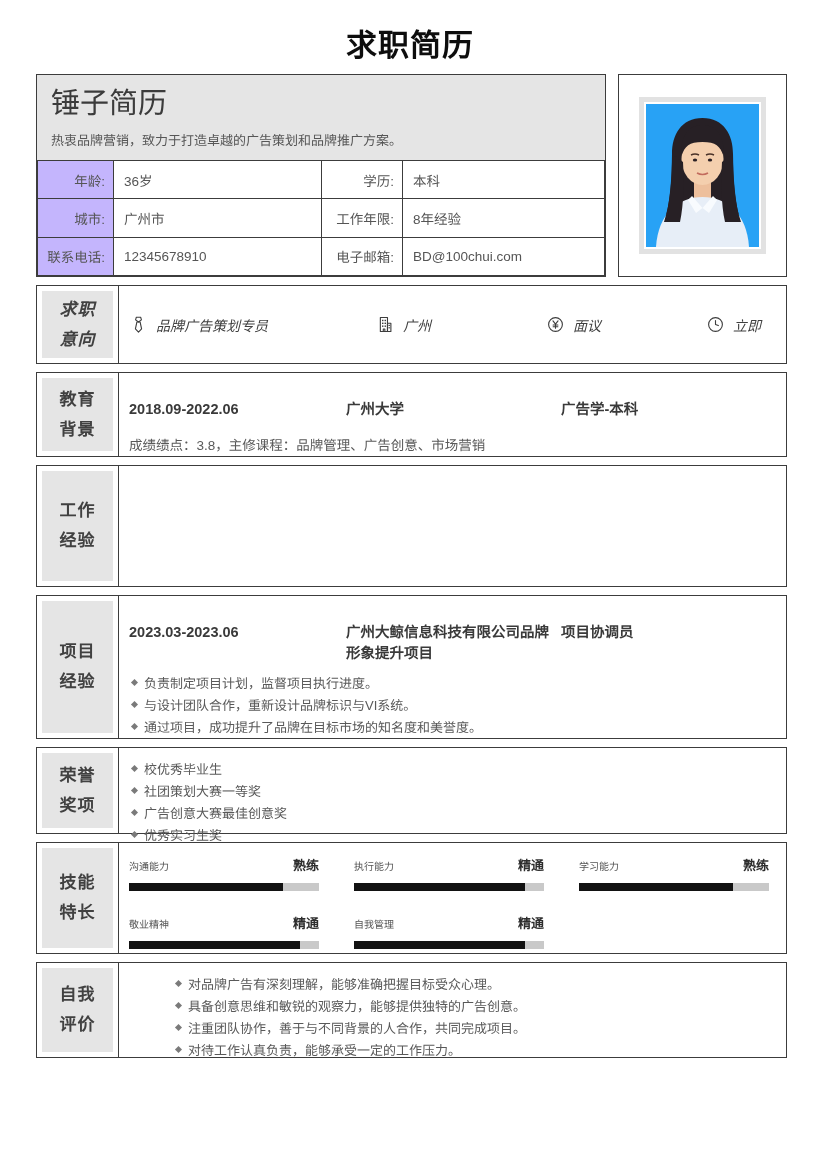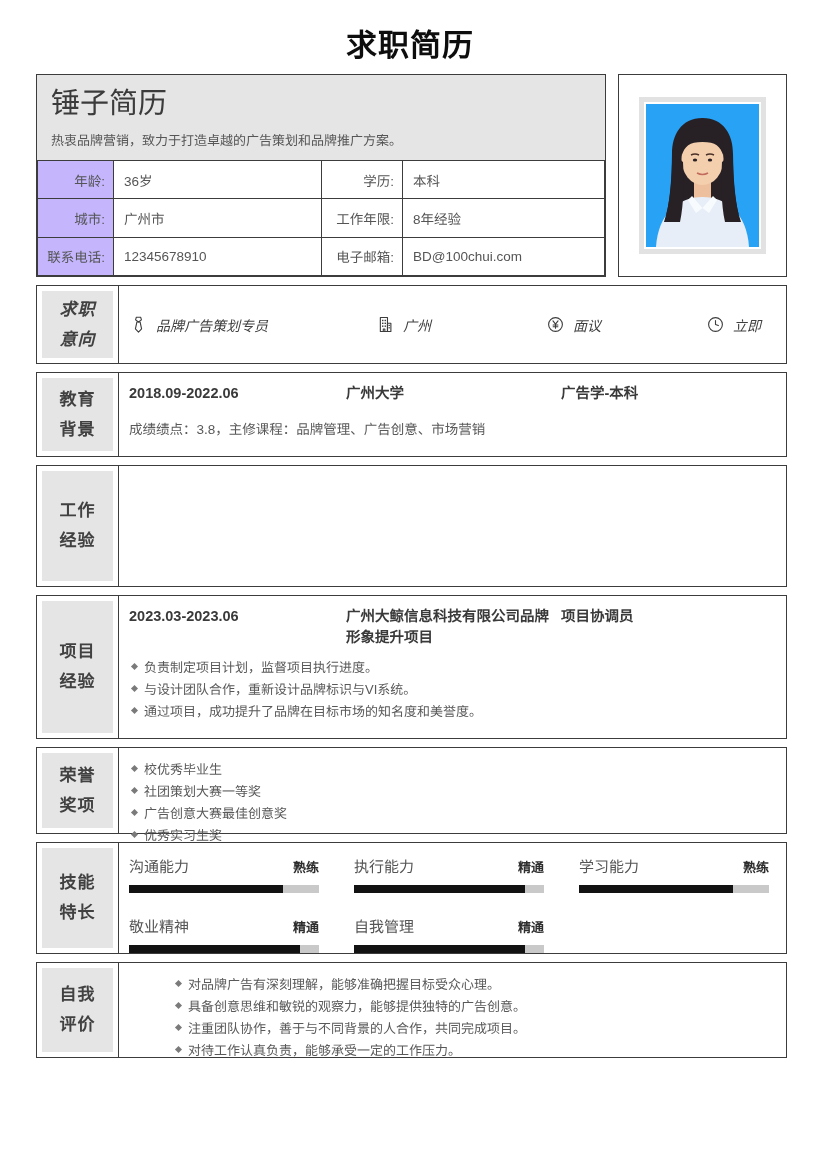--- a/index.html
+++ b/index.html
@@ -39,37 +39,37 @@
   .section-content { flex:1; padding:10px 14px 10px 10px; }
 
   
   .intent-row { display:flex; align-items:center; height:100%; }
   .intent-item { display:flex; align-items:center; gap:8px; font-size:14px; color:#3f3f3f; }
   .intent-item .ic { display:inline-flex; width:19px; height:19px; }
   .intent-item .ic svg { width:19px; height:19px; }
   .w1{ width:247px; } .w2{ width:170px; } .w3{ width:160px; } .w4{ flex:1; }
 
   
-  .head-row { display:flex; font-size:14.5px; font-weight:bold; color:#3a3a3a; line-height:1.45; margin-top:0; }
+  .head-row { display:flex; font-size:14.5px; font-weight:bold; color:#3a3a3a; line-height:1.45; margin-top:16px; }
   .head-c1 { width:217px; flex:none; }
   .head-c2 { width:215px; flex:none; }
   .head-c3 { flex:1; }
 
   .edu-detail { font-size:13.5px; color:#595959; margin-top:14px; }
 
   ul.bullets { list-style:none; margin-top:9px; }
   ul.bullets.no-head { margin-top:1px; }
   ul.bullets li { position:relative; padding-left:15px; font-size:13px; color:#595959; line-height:1.62; margin-bottom:1px; }
   ul.bullets li::before { content:""; position:absolute; left:3px; top:7px; width:5px; height:5px;
     background:#7a7a7a; transform:rotate(45deg); }
 
   
   .skills-grid { display:grid; grid-template-columns:repeat(3,190px); column-gap:35px; row-gap:22px; padding-top:2px; }
   .skill-head { display:flex; justify-content:space-between; align-items:baseline; margin-bottom:9px; }
-  .skill-name { font-size:15px; color:#555; }
+  .skill-name { font-size:10px; color:#555; }
   .skill-level { font-size:13px; font-weight:bold; color:#2e2e2e; }
   .skill-bar { height:8px; background:#c9c9c9; }
   .skill-fill { height:100%; background:#121212; }
 
   
   #sec-intention { height:79px;font-style:italic; }
   #sec-education { height:85px; }
   #sec-work { height:122px; }
   #sec-project { height:144px; }
   #sec-honors { height:87px; }

